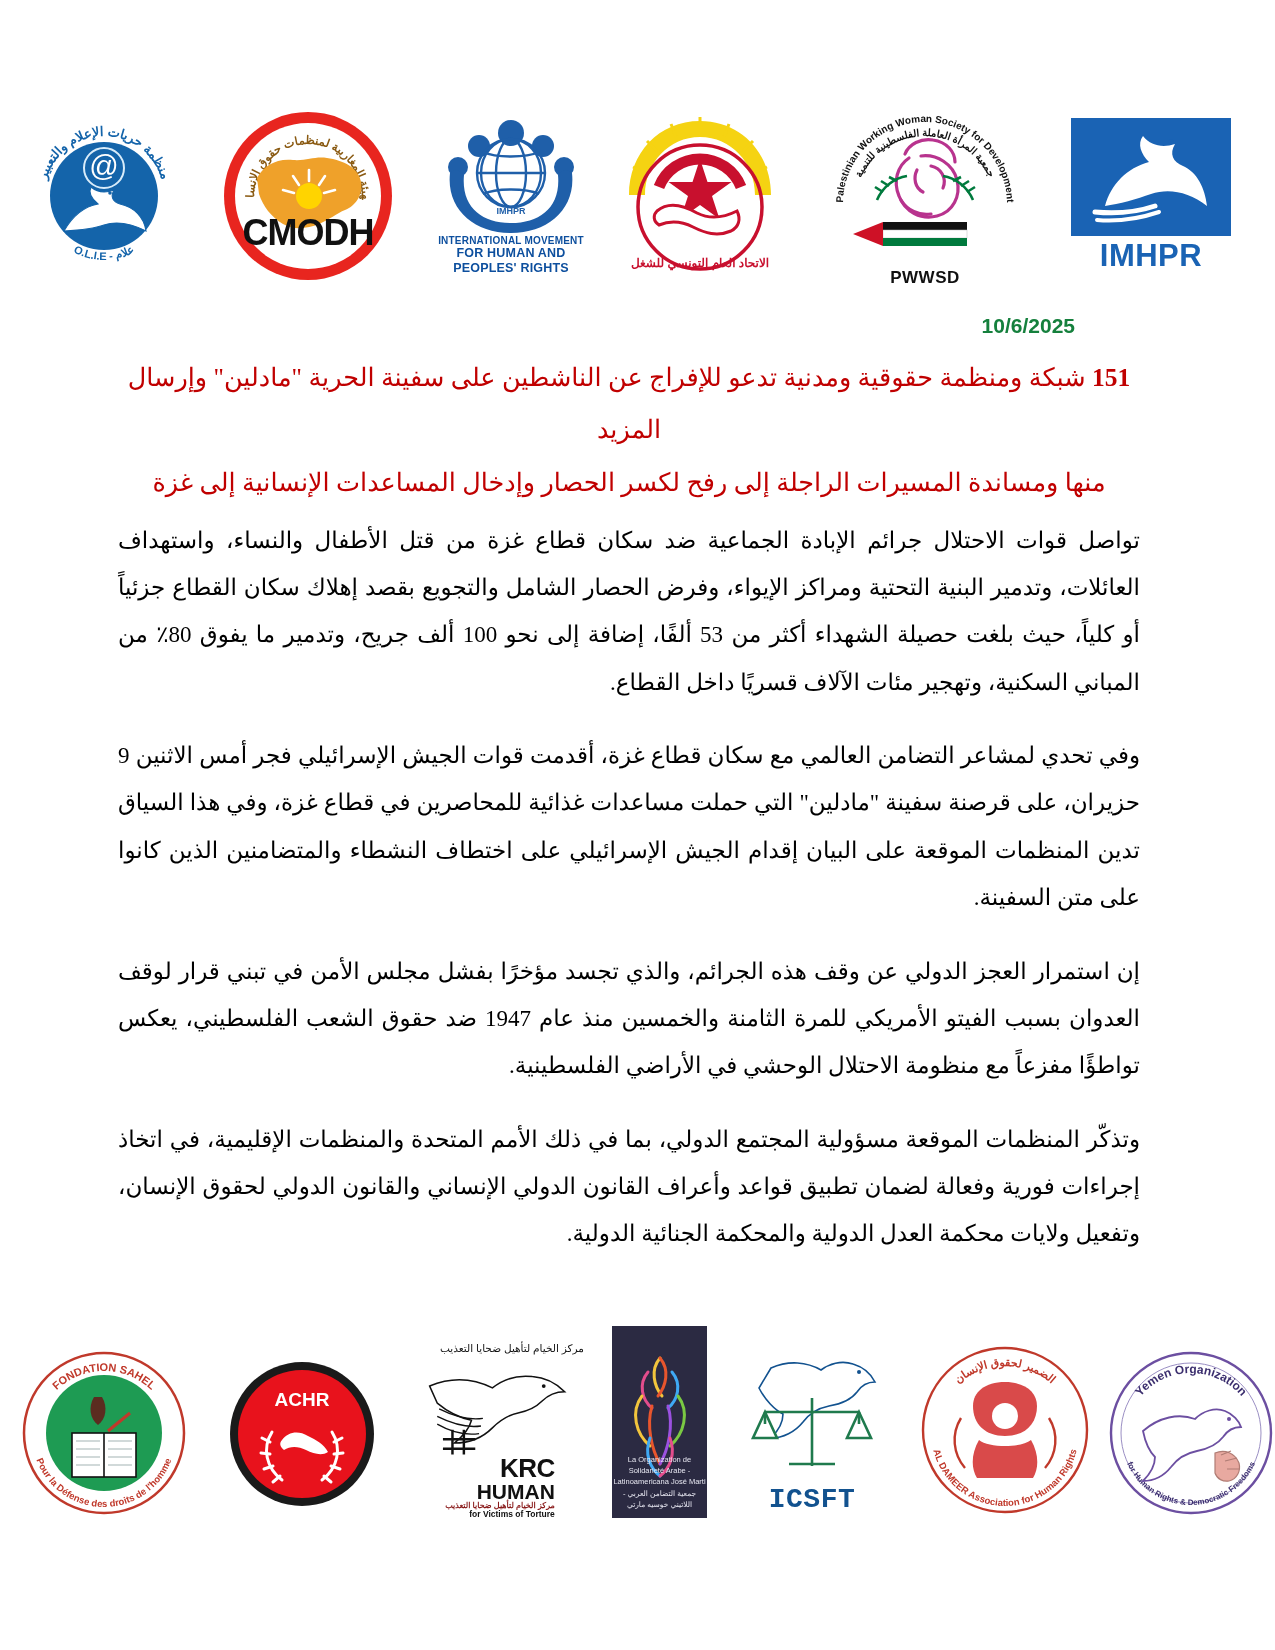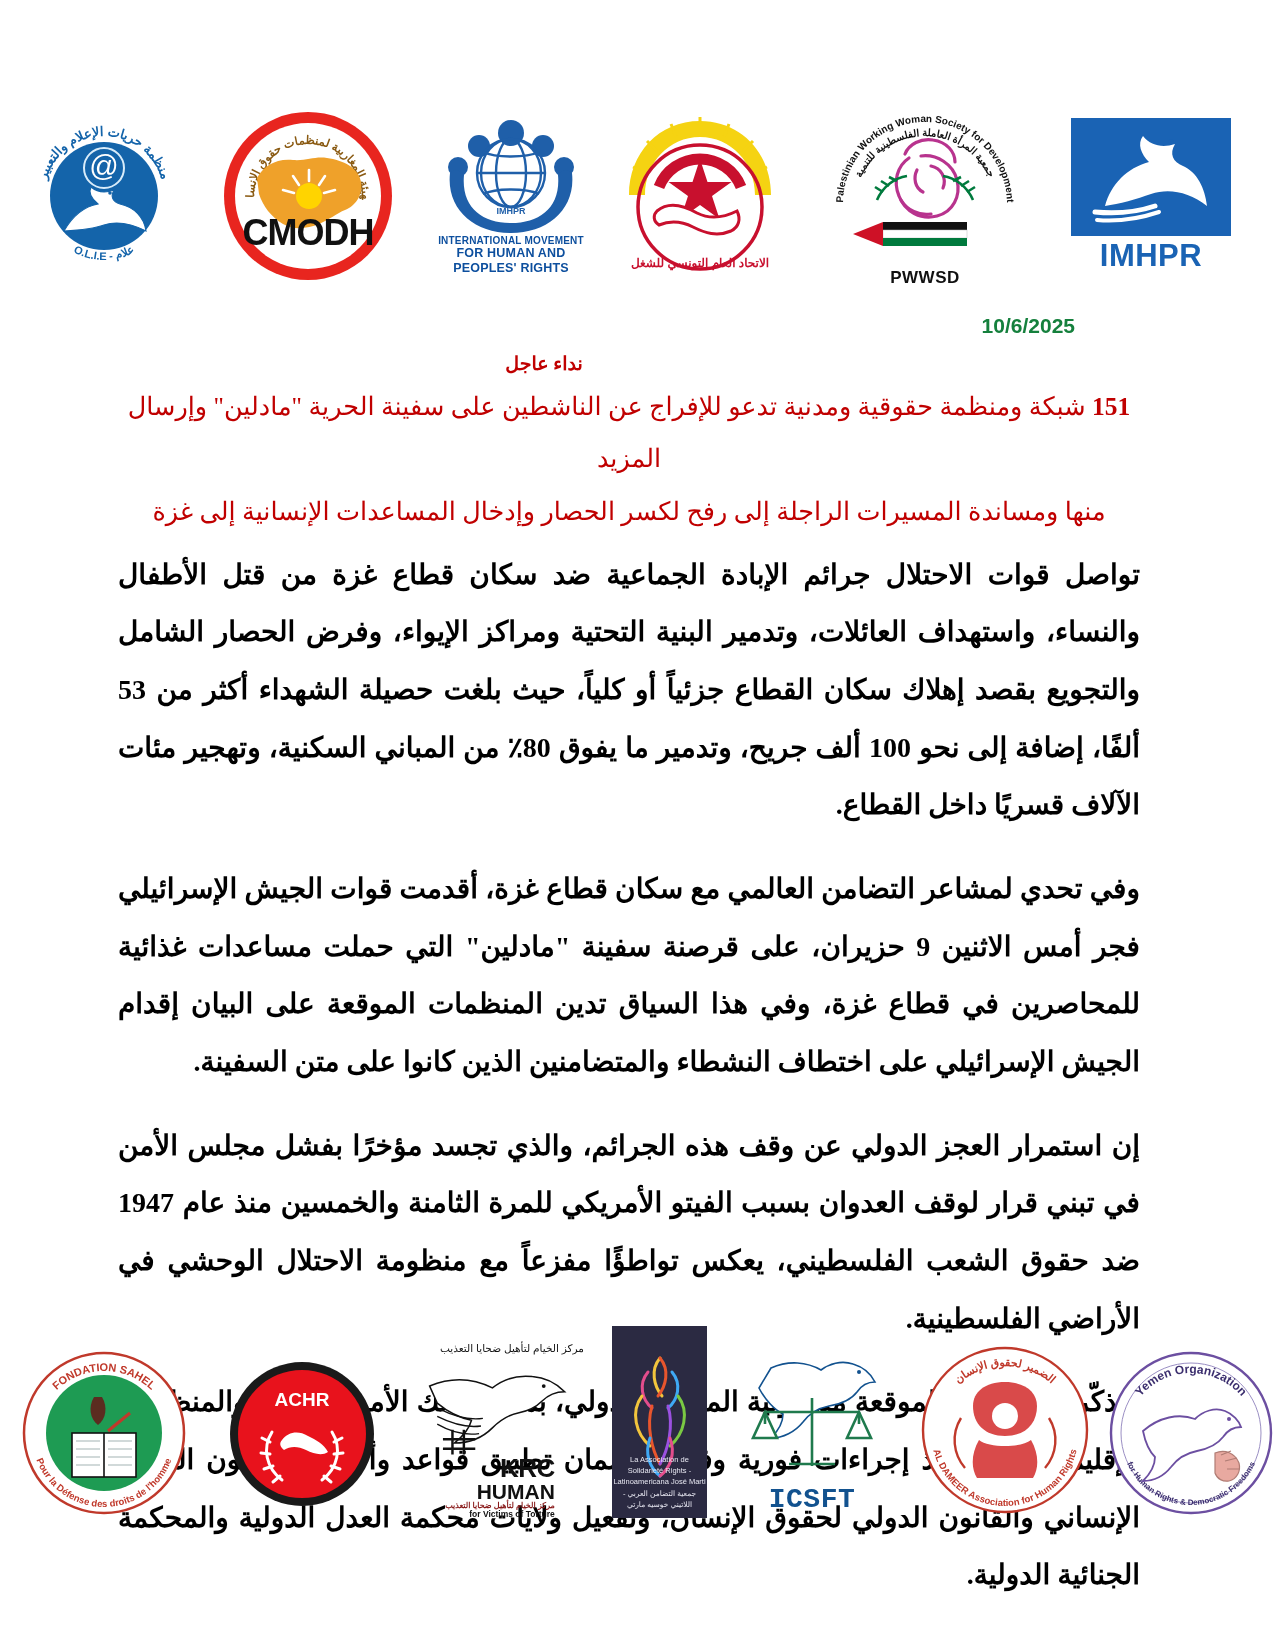--- a/index.html
+++ b/index.html
@@ -122,22 +122,22 @@
     color:#c00000;font-weight:bold;font-size:19px;
     text-align:center;margin:0 0 6px 0;
     padding-right:170px;
   }
   .headline{
     color:#c00000;font-size:25.5px;line-height:2.02;
     text-align:center;margin:0 0 2px 0;font-weight:normal;
   }
   .headline .num{font-weight:bold;}
   .para{
-    font-size:28px;line-height:2.06;margin:0;
-    text-align:justify;text-justify:inter-word;font-weight:bold;
+    font-size:23px;line-height:2.06;margin:0;
+    text-align:justify;text-justify:inter-word;
   }
   .para.first{margin-top:8px;}
   .gap{height:26px;}
 </style>
 </head>
 <body>
 
 <div class="page">
 
   <div class="logo-strip-top">
@@ -305,21 +305,20 @@
           <circle cx="100" cy="24" r="2.4" fill="#1A63B4"></circle>
         </svg>
       </div>
       <div class="ltdh-cap">IMHPR</div>
     </div>
   </div>
 
   <div class="doc-date">10/6/2025</div>
 
   <div class="content">
-    <p class="kicker">نداء عاجل</p>
 
     <p class="headline"><span class="num">151</span> شبكة ومنظمة حقوقية ومدنية تدعو للإفراج عن الناشطين على سفينة الحرية "مادلين" وإرسال المزيد</p>
     <p class="headline">منها ومساندة المسيرات الراجلة إلى رفح لكسر الحصار وإدخال المساعدات الإنسانية إلى غزة</p>
 
     <p class="para first">تواصل قوات الاحتلال جرائم الإبادة الجماعية ضد سكان قطاع غزة من قتل الأطفال والنساء، واستهداف العائلات، وتدمير البنية التحتية ومراكز الإيواء، وفرض الحصار الشامل والتجويع بقصد إهلاك سكان القطاع جزئياً أو كلياً، حيث بلغت حصيلة الشهداء أكثر من 53 ألفًا، إضافة إلى نحو 100 ألف جريح، وتدمير ما يفوق 80٪ من المباني السكنية، وتهجير مئات الآلاف قسريًا داخل القطاع.</p>
     <div class="gap"></div>
     <p class="para">وفي تحدي لمشاعر التضامن العالمي مع سكان قطاع غزة، أقدمت قوات الجيش الإسرائيلي فجر أمس الاثنين 9 حزيران، على قرصنة سفينة "مادلين" التي حملت مساعدات غذائية للمحاصرين في قطاع غزة، وفي هذا السياق تدين المنظمات الموقعة على البيان إقدام الجيش الإسرائيلي على اختطاف النشطاء والمتضامنين الذين كانوا على متن السفينة.</p>
     <div class="gap"></div>
     <p class="para">إن استمرار العجز الدولي عن وقف هذه الجرائم، والذي تجسد مؤخرًا بفشل مجلس الأمن في تبني قرار لوقف العدوان بسبب الفيتو الأمريكي للمرة الثامنة والخمسين منذ عام 1947 ضد حقوق الشعب الفلسطيني، يعكس تواطؤًا مفزعاً مع منظومة الاحتلال الوحشي في الأراضي الفلسطينية.</p>
     <div class="gap"></div>
@@ -413,21 +412,21 @@
           <path d="M108,30 C118,42 114,58 104,66" stroke="#3FA9F5"></path>
           <path d="M78,54 C66,70 72,92 86,104" stroke="#F2C53D"></path>
           <path d="M114,54 C126,70 120,92 106,104" stroke="#7AC943"></path>
           <path d="M88,64 C82,84 88,108 96,122" stroke="#E8552D"></path>
           <path d="M104,64 C110,84 104,108 96,122" stroke="#9B51E0"></path>
           <path d="M86,96 C80,112 86,126 96,134" stroke="#3FA9F5"></path>
           <path d="M106,96 C112,112 106,126 96,134" stroke="#E34D8C"></path>
         </g>
       </svg>
       <div class="jose-cap">
-        <div>La Association de Solidarieté Rights - Latinoamericana José Marti</div>
+        <div>La Organization de Solidarieté Arabe - Latinoamericana José Marti</div>
         <div>جمعية التضامن العربي - اللاتيني خوسيه مارتي</div>
       </div>
     </div>
 
     <div class="logo b-icsft">
       <svg width="162" height="142" viewBox="0 0 162 142">
         <path d="M40,26 C58,18 76,20 90,28 C98,22 110,18 122,22 C132,25 140,32 144,40
                  C136,40 130,44 126,50 C120,58 110,62 98,64 C88,66 78,72 72,80
                  C64,90 52,96 40,96 C48,88 52,80 52,72 C44,68 34,58 28,46 Z" fill="#ffffff" stroke="#12528F" stroke-width="1.6"></path>
         <circle cx="128" cy="30" r="2" fill="#12528F"></circle>

